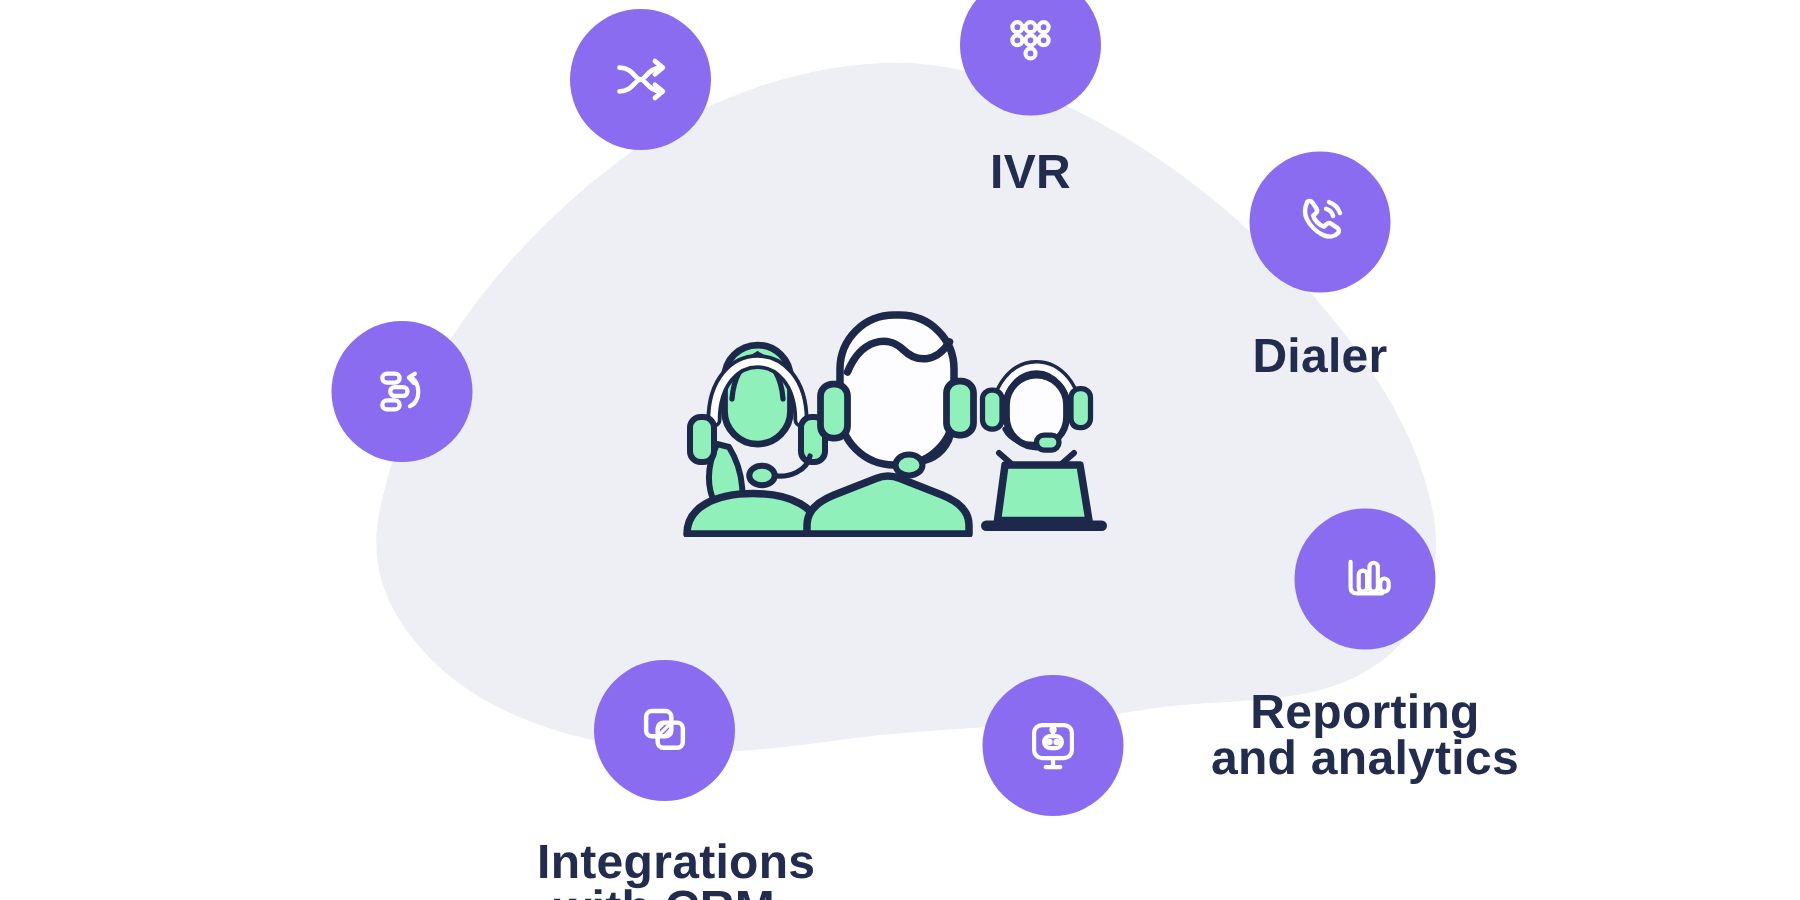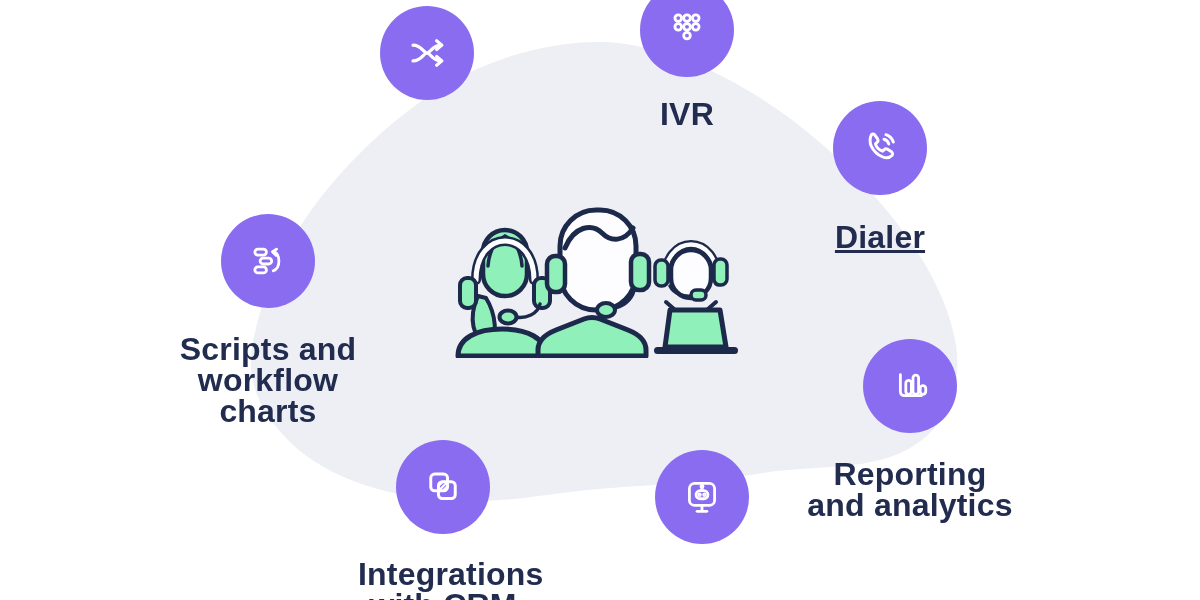--- a/index.html
+++ b/index.html
@@ -15,21 +15,21 @@
   }
   .circle svg{width:42px;height:42px;display:block;}
   .icon-stroke{stroke:#ffffff;fill:none;stroke-linecap:round;stroke-linejoin:round;}
   .label{
     position:absolute;font-weight:700;font-size:32px;line-height:31px;
     color:#212c4f;text-align:center;letter-spacing:.2px;
   }
   
   .c-acd{left:380px;top:6px;}       .l-acd{left:327px;top:126px;width:200px;}
   .c-ivr{left:640px;top:-17px;}     .l-ivr{left:627px;top:99px;width:120px;}
-  .c-dialer{left:833px;top:101px;}  .l-dialer{left:800px;top:222px;width:160px;text-decoration:underline;}
+  .c-dialer{left:833px;top:101px;}  .l-dialer{left:800px;top:222px;width:160px;}
   .c-scripts{left:221px;top:214px;} .l-scripts{left:158px;top:334px;width:220px;}
   .c-report{left:863px;top:339px;}  .l-report{left:805px;top:459px;width:210px;text-align:center;}
   .c-integr{left:396px;top:440px;}  .l-integr{left:358px;top:559px;width:170px;}
   .c-ai{left:655px;top:450px;}      .l-ai{left:592px;top:568px;width:220px;}
 </style>
 </head>
 <body>
 
 <div class="stage">
 
@@ -130,21 +130,20 @@
     <svg viewBox="0 0 24 24">
       <g class="icon-stroke" stroke-width="1.6">
         <rect x="4.5" y="5.2" width="6.6" height="3.4" rx="1.7"></rect>
         <rect x="7.5" y="10.3" width="6.6" height="3.4" rx="1.7"></rect>
         <rect x="4.5" y="15.4" width="6.6" height="3.4" rx="1.7"></rect>
         <path d="M15 17.6 C19.3 16.2 19.3 7.9 15 6.6"></path>
         <path d="M16.9 5.2 L14.6 6.7 L16.6 8.8"></path>
       </g>
     </svg>
   </div>
-  <div class="label l-scripts">Scripts and workflow charts</div>
 
   <div class="circle c-report">
     <svg viewBox="0 0 24 24">
       <g class="icon-stroke" stroke-width="1.6">
         <path d="M6.5 5.5 L6.5 15 Q6.5 17.5 9 17.5 L18.5 17.5"></path>
         <rect x="9.6" y="8.8" width="3.2" height="8" rx="1.6"></rect>
         <rect x="13.7" y="5.8" width="3.2" height="11" rx="1.6"></rect>
         <rect x="17.8" y="11.8" width="3.2" height="5" rx="1.6"></rect>
       </g>
     </svg>

